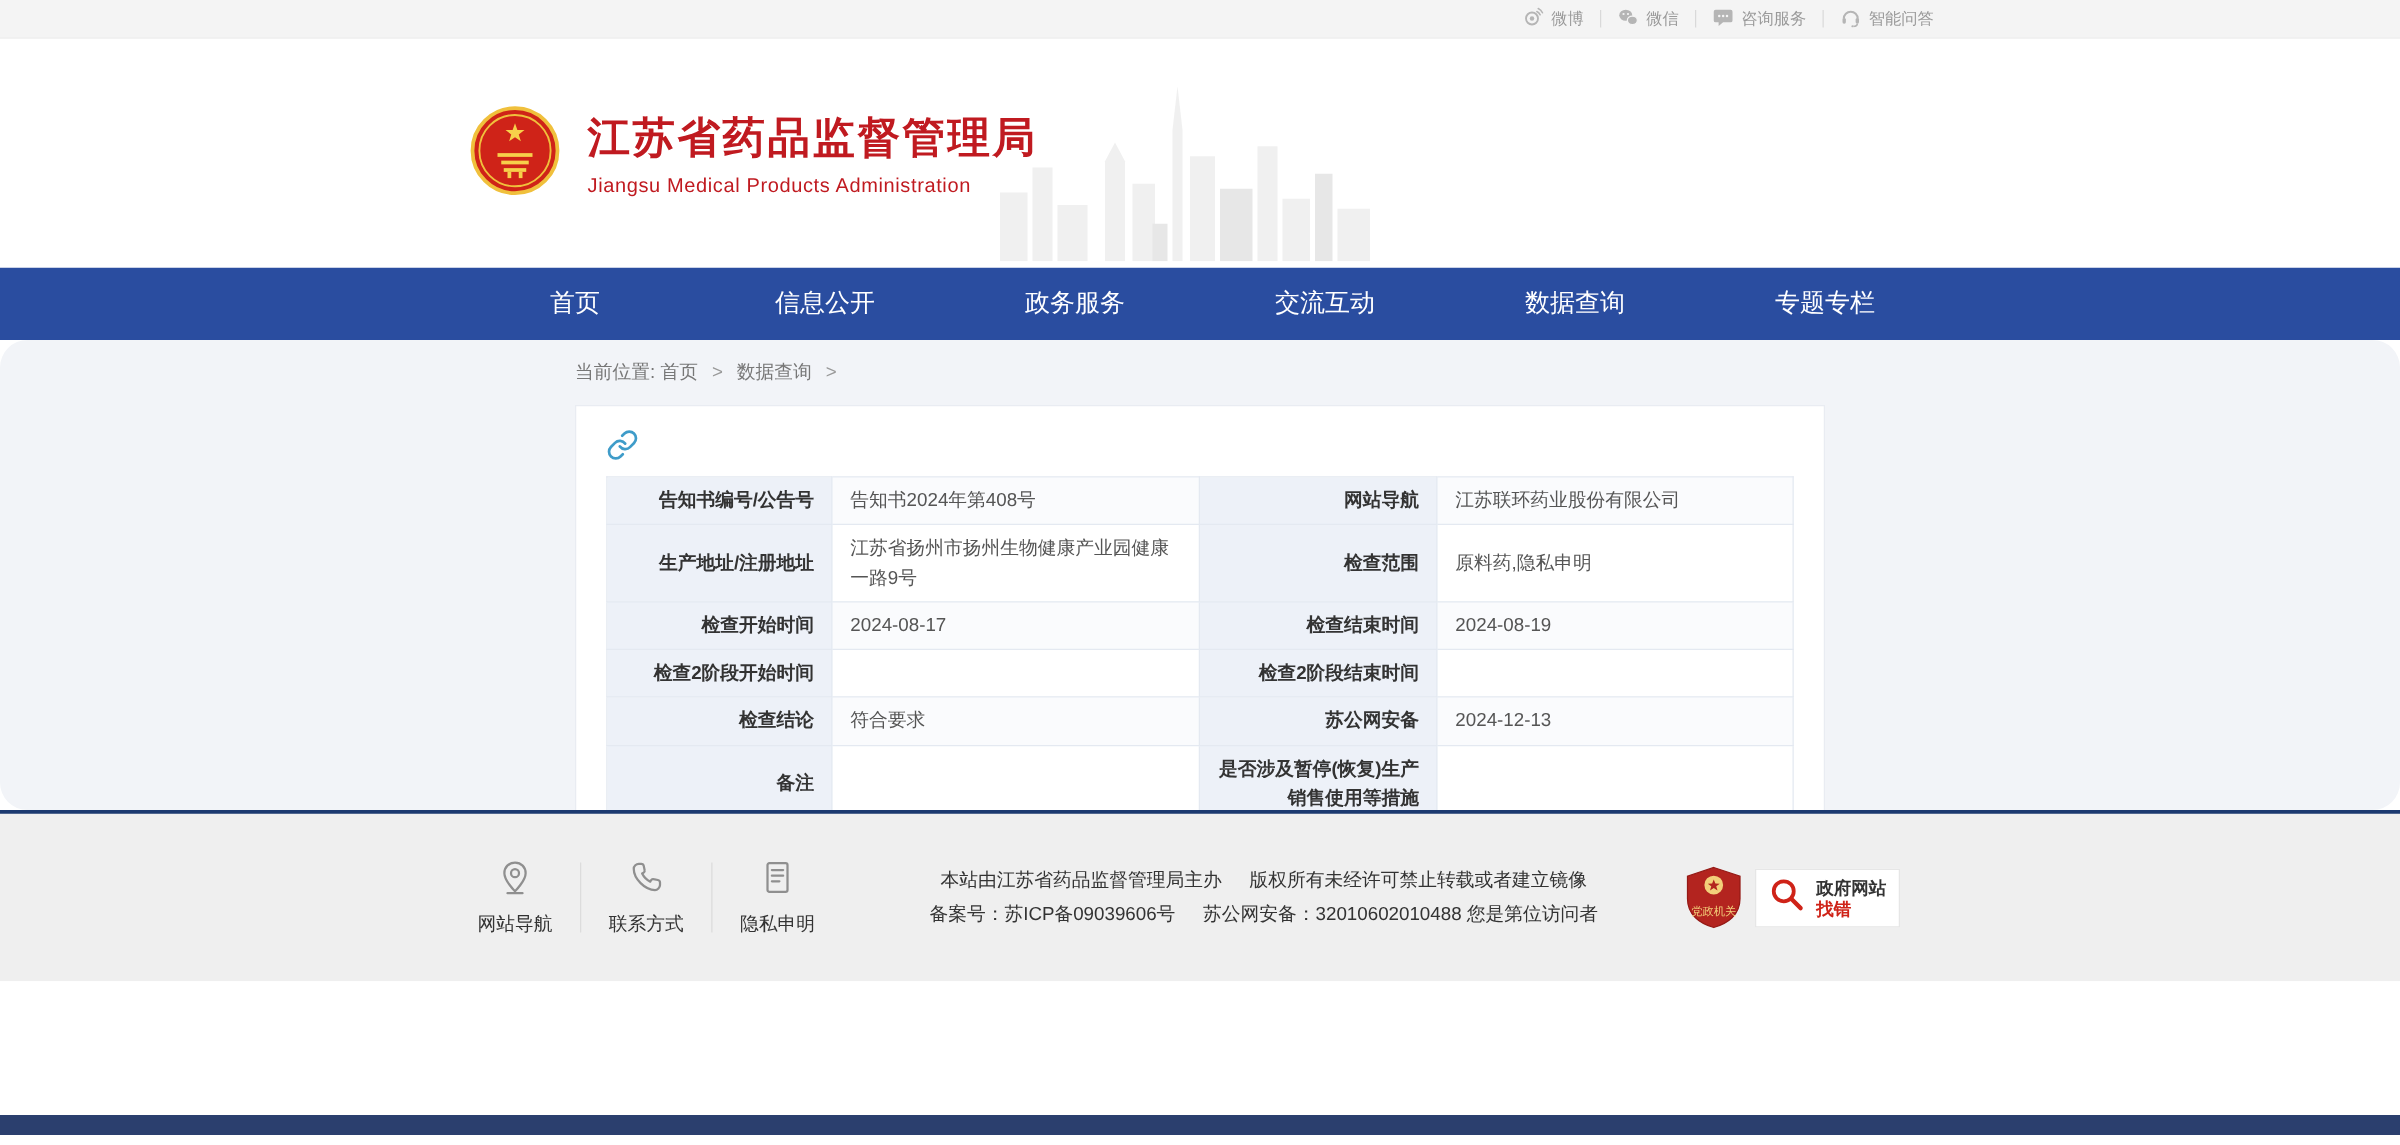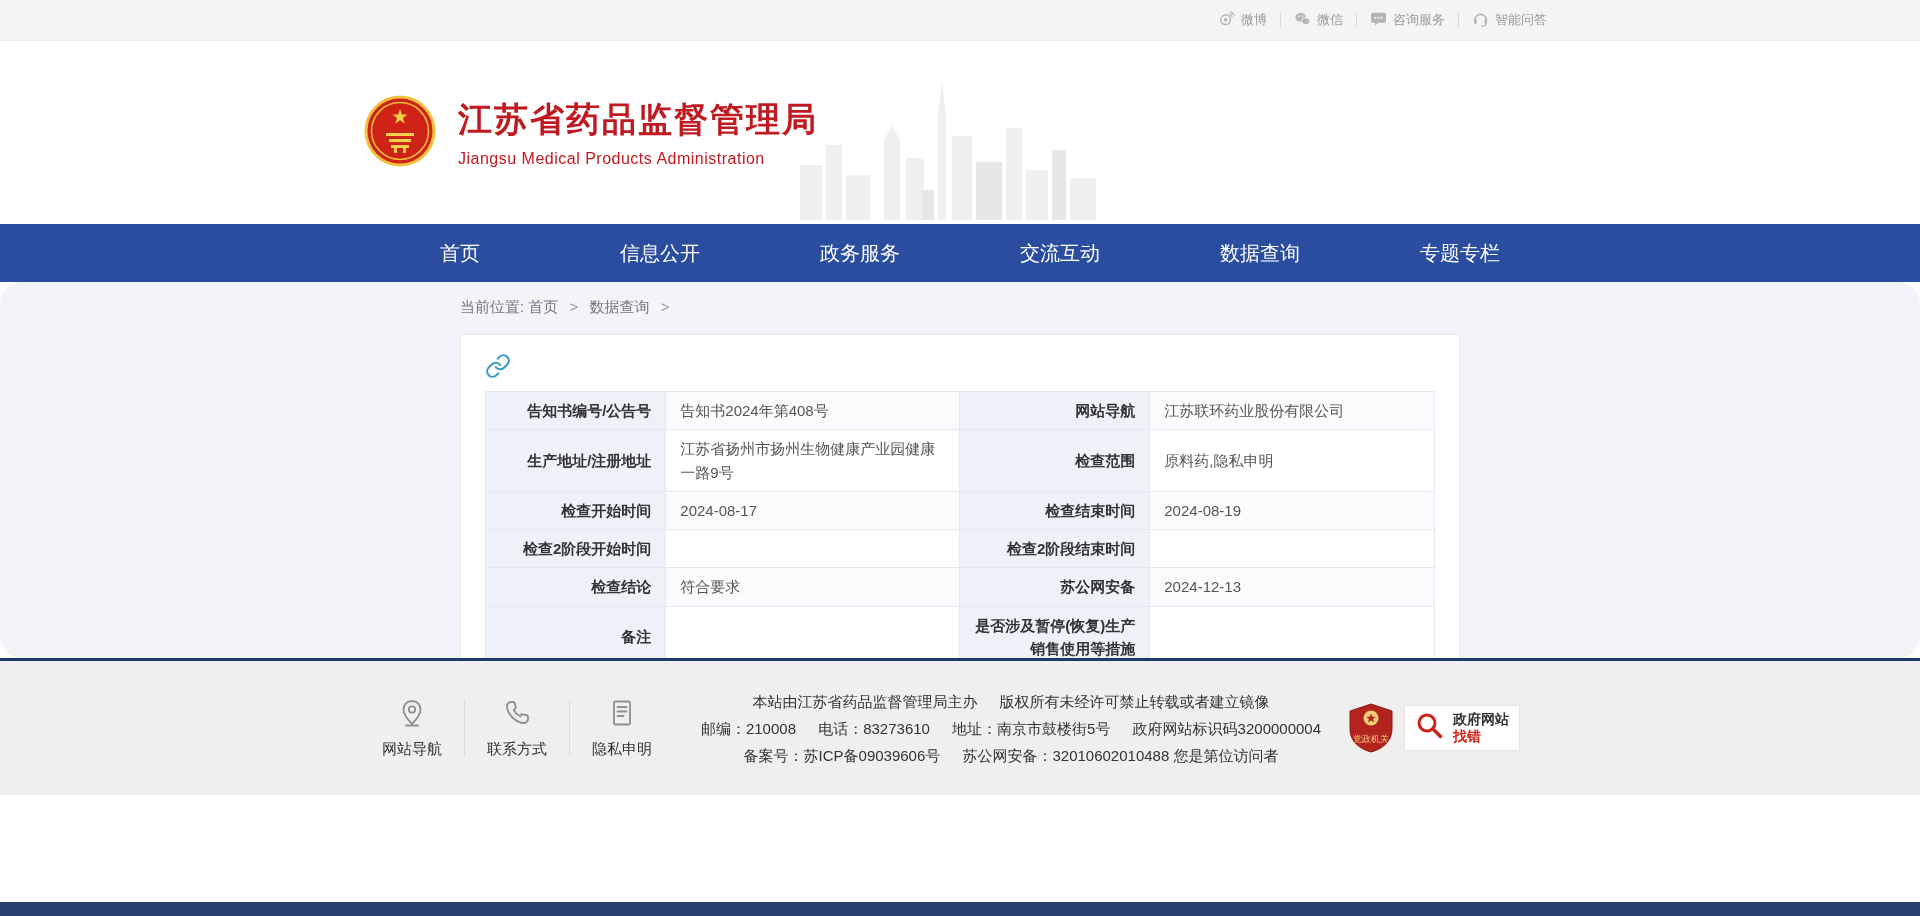--- a/index.html
+++ b/index.html
@@ -1,31 +1,31 @@
 <!DOCTYPE html>
 <html><head>
 <meta charset="utf-8">
 <style>
   * { margin:0; padding:0; box-sizing:border-box; }
   html,body { width:1920px; height:916px; overflow:hidden; background:#fff;
     font-family:"Liberation Sans","DejaVu Sans",sans-serif; }
 
   
-  .topbar { height:41px; background:#f4f4f4; border-bottom:1px solid #ebebeb; }
+  .topbar { height:31px; background:#f4f4f4; border-bottom:1px solid #ebebeb; }
   .topbar-inner { width:1200px; margin:0 auto; height:100%; display:flex;
     justify-content:flex-end; align-items:center; }
   .topbar-item { display:flex; align-items:center; gap:6px; color:#9a9a9a;
     font-size:13px; padding:0 13px; cursor:pointer; }
   .tb-divider { width:1px; height:14px; background:#d9d9d9; }
 
   
   header { height:183px; background:#fff; position:relative; }
   .header-inner { width:1200px; margin:0 auto; height:100%; position:relative; }
   .skyline { position:absolute; left:440px; bottom:0; opacity:.75; }
-  .brand { position:absolute; left:4px; top:50%; transform:translateY(-50%);
+  .brand { position:absolute; left:16px; top:50%; transform:translateY(-50%);
     display:flex; align-items:center; gap:22px; }
   .brand-title { font-size:34px; font-weight:bold; color:#c01a20; letter-spacing:2px; }
   .brand-subtitle { font-size:16px; color:#c01a20; margin-top:7px; letter-spacing:.5px; }
 
   
   nav { height:58px; background:#2a4da0; }
   .nav-inner { width:1200px; margin:0 auto; display:flex; }
   .nav-item { width:200px; text-align:center; line-height:58px; color:#fff;
     font-size:20px; cursor:pointer; }
 
@@ -280,26 +280,20 @@
         <span>隐私申明</span>
       </div>
     </div>
 
     <div class="footer-text">
       <div>
         <span class="seg">本站由江苏省药品监督管理局主办</span>
         <span class="seg">版权所有未经许可禁止转载或者建立镜像</span>
       </div>
       <div>
-        <span class="seg">邮编：210008</span>
-        <span class="seg">电话：83273610</span>
-        <span class="seg">地址：南京市鼓楼街5号</span>
-        <span class="seg">政府网站标识码3200000004</span>
-      </div>
-      <div>
         <span class="seg">备案号：苏ICP备09039606号</span>
         <span class="seg">苏公网安备：32010602010488 您是第位访问者</span>
       </div>
     </div>
 
     <div class="badges">
       <div class="badge-shield">
         <svg width="46" height="52" viewBox="0 0 46 52">
           <path d="M23 2 44 9v18c0 13-10 20-21 23C12 47 2 40 2 27V9z" fill="#b3241f" stroke="#951a16"></path>
           <circle cx="23" cy="16" r="7.5" fill="#f3cf7a"></circle>

